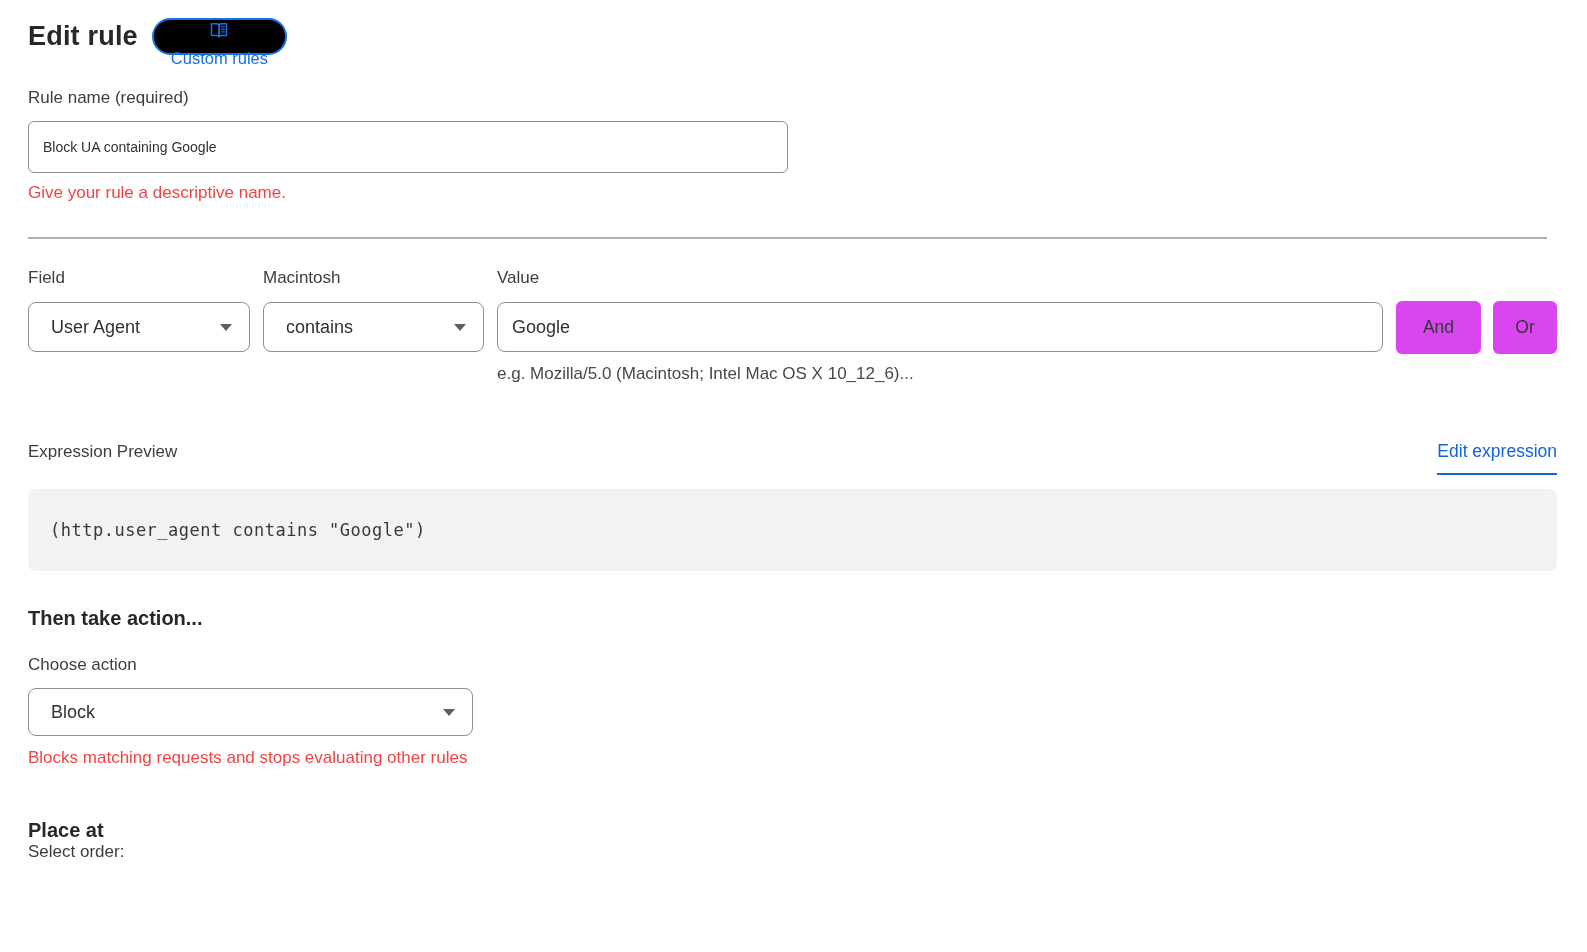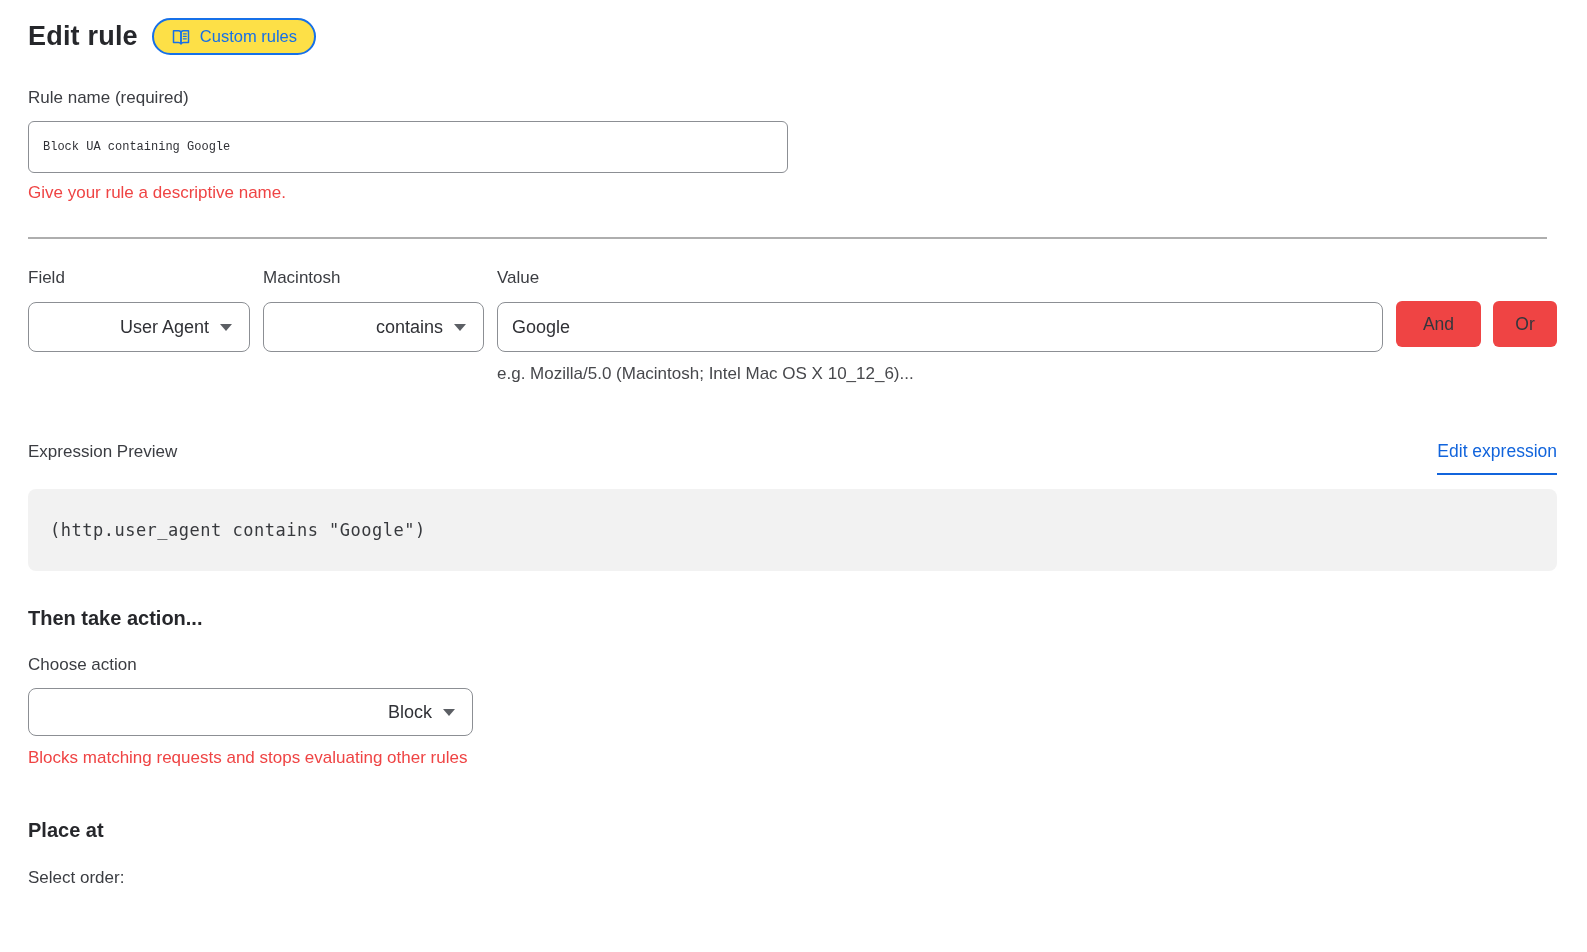--- a/index.html
+++ b/index.html
@@ -19,41 +19,41 @@
   }
   .content { width: 1529px; }
 
   
   .header-row { display: flex; align-items: center; gap: 14px; margin-top: 2px; }
   .page-title { font-size: 27px; font-weight: 700; color: #26272b; letter-spacing: 0.2px; }
   .pill-btn {
     display: inline-flex; align-items: center; gap: 9px;
     height: 37px; padding: 0 17px;
     border: 2px solid #1670e8; border-radius: 999px;
-    background: #fde047; color: #1670e8;
-    font-size: 16.5px; font-family: inherit; cursor: pointer;
+    background: #000000; color: #1670e8;
+    font-size: 16.5px; font-family: inherit; cursor: pointer; flex-direction: column;
   }
   .pill-btn svg { display: block; }
 
   
   .field-label { font-size: 17px; color: #3b3d42; }
   .helper { font-size: 17px; color: #ef4444; }
 
   
   .text-input {
     display: block; height: 52px; width: 760px;
     border: 1px solid #8c8f94; border-radius: 6px;
-    padding: 0 14px; font-size: 12px; color: #303136;
-    font-family: Liberation Mono, monospace; background: #fff; outline: none;
+    padding: 0 14px; font-size: 14px; color: #303136;
+    font-family: Liberation Sans, sans-serif; background: #fff; outline: none;
   }
   .select-box {
     position: relative; display: flex; align-items: center;
     height: 50px; border: 1px solid #8c8f94; border-radius: 8px;
     padding: 0 40px 0 22px; font-size: 18px; color: #303136;
-    background: #fff; cursor: pointer; justify-content: flex-end;
+    background: #fff; cursor: pointer;
   }
   .caret {
     position: absolute; right: 17px; top: 50%; margin-top: -3px;
     width: 0; height: 0;
     border-left: 6.5px solid transparent; border-right: 6.5px solid transparent;
     border-top: 7.5px solid #5c5f64;
   }
 
   
   .rule-name-label { margin-top: 33px; }
@@ -69,22 +69,22 @@
   .col-op     { width: 221px; margin-right: 13px; }
   .col-value  { width: 886px; margin-right: 13px; }
   .value-input {
     height: 50px; width: 886px;
     border: 1px solid #8c8f94; border-radius: 8px;
     padding: 0 14px; font-size: 18px; color: #303136;
     font-family: inherit; background: #fff; outline: none;
   }
   .value-hint { margin-top: 12px; color: #47484c; }
   .logic-btn {
-    height: 46px; border: none; border-radius: 6px;
-    background: #ef4444; color: #33373d;
+    height: 53px; border: none; border-radius: 6px;
+    background: #d946ef; color: #33373d;
     font-size: 17.5px; font-family: inherit; cursor: pointer;
     margin-top: 33px;
   }
   .and-btn { width: 85px; margin-right: 12px; }
   .or-btn  { width: 64px; }
 
   
   .expr-header { display: flex; justify-content: space-between; align-items: baseline; margin-top: 57px; }
   .edit-expr-link {
     font-size: 17.5px; color: #1164dc; text-decoration: none;
@@ -102,21 +102,21 @@
 
   
   .section-heading { font-size: 20px; font-weight: 700; color: #26272b; }
   .action-heading { margin-top: 36px; }
   .action-label { display: block; margin-top: 25px; }
   .action-select { margin-top: 13px; width: 445px; height: 48px; }
   .action-helper { margin-top: 12px; }
 
   
   .place-heading { margin-top: 51px; }
-  .order-label { display: block; margin-top: 26px; }
+  .order-label { display: block; }
   .order-select { margin-top: 13px; width: 468px; height: 48px; }
 </style>
 </head>
 <body>
 
 <div class="page">
   <div class="content">
 
     <div class="header-row">
       <h1 class="page-title">Edit rule</h1>

